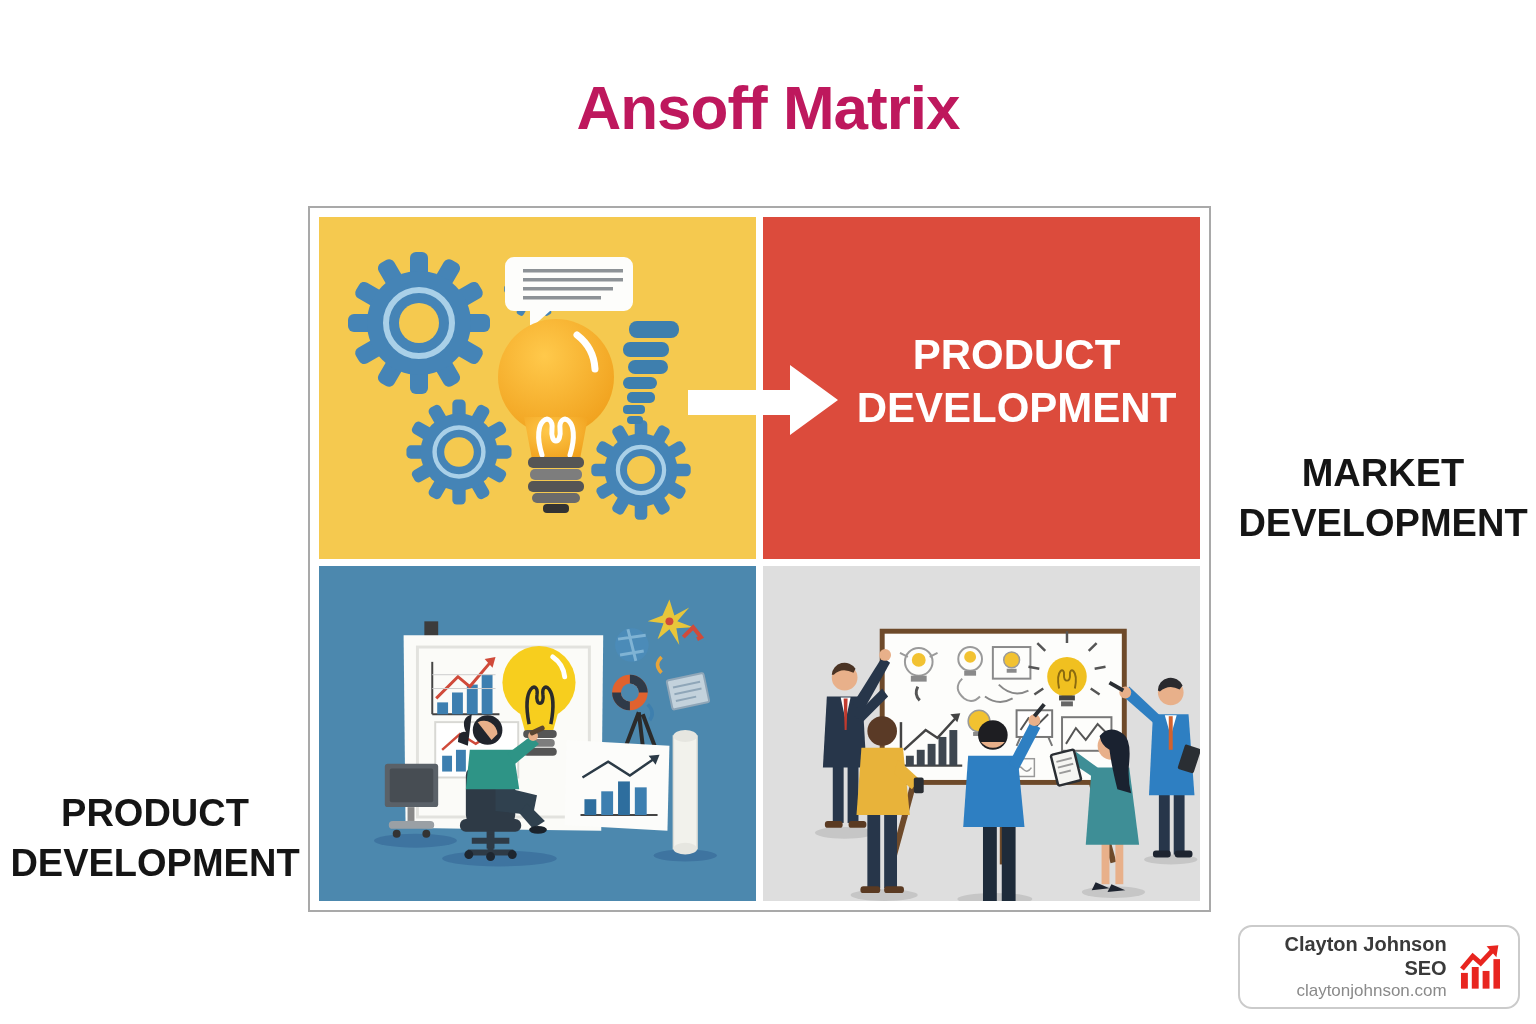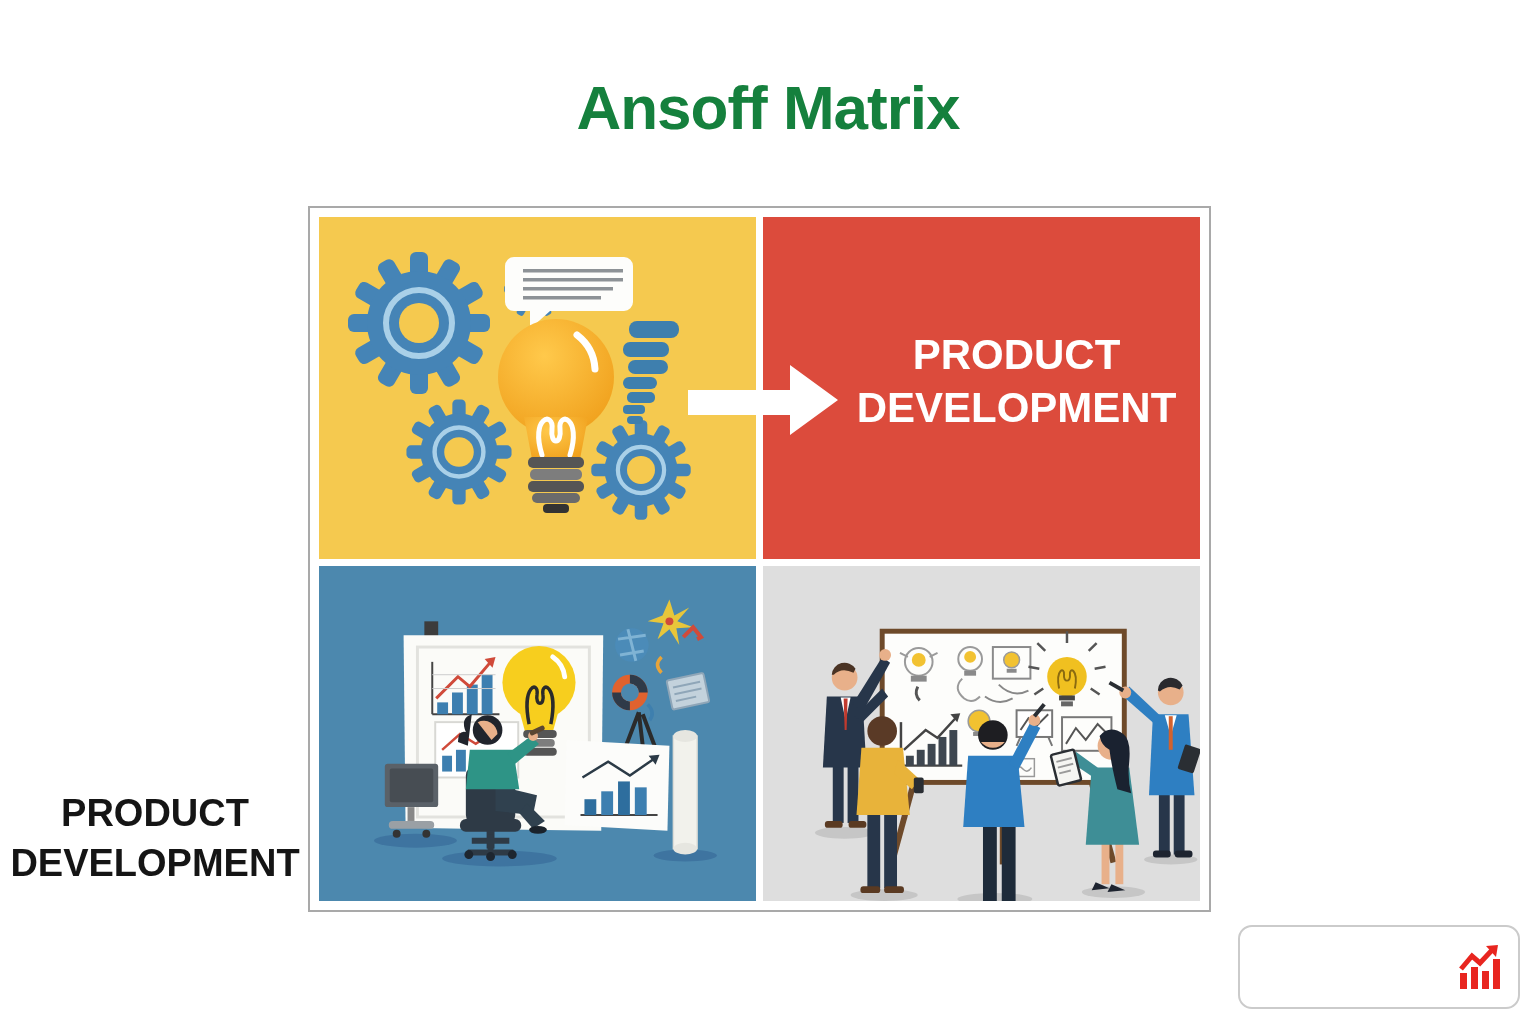--- a/index.html
+++ b/index.html
@@ -1,21 +1,21 @@
 <!DOCTYPE html>
 <html><head>
 <meta charset="utf-8">
 <style>
   html,body{margin:0;padding:0;background:#ffffff;}
   body{font-family:"Liberation Sans", sans-serif;}
   .canvas{position:relative;width:1536px;height:1024px;background:#ffffff;overflow:hidden;}
 
   .title{
     position:absolute;left:0;top:72px;width:100%;
-    text-align:center;font-size:62px;font-weight:700;color:#15803d;
+    text-align:center;font-size:62px;font-weight:700;color:#be185d;
     letter-spacing:-1px;
   }
 
   .matrix{
     position:absolute;left:308px;top:206px;width:903px;height:706px;
     box-sizing:border-box;border:2px solid #a9a9a9;background:#fff;
     padding:9px;display:grid;
     grid-template-columns:437px 437px;grid-template-rows:342px 335px;gap:7px;
   }
   .quad{position:relative;overflow:hidden;}
@@ -50,20 +50,21 @@
   .badge-brand{font-size:20px;font-weight:700;color:#3a3a3a;line-height:24px;}
   .badge-domain{font-size:17px;color:#8a8a8a;line-height:22px;}
 </style>
 </head>
 <body>
 
 <div class="canvas">
 
   <div class="title">Ansoff Matrix</div>
 
+  <div class="side-label lbl-md">MARKET DEVELOPMENT</div>
   <div class="side-label lbl-pd">PRODUCT DEVELOPMENT</div>
 
   <div class="matrix">
 
     <div class="quad q-tl">
       <svg viewBox="0 0 437 342">
         <defs>
           <radialGradient id="bulbGrad" cx="40%" cy="32%" r="75%">
             <stop offset="0%" stop-color="#FFC94B"></stop>
             <stop offset="100%" stop-color="#F0A01C"></stop>
@@ -392,20 +393,24 @@
         </g>
       </svg>
     </div>
   </div>
 
   <svg class="big-arrow" viewBox="0 0 170 95">
     <polygon points="8,35 110,35 110,10 158,45 110,80 110,60 8,60" fill="#ffffff"></polygon>
   </svg>
 
   <div class="badge">
+    <div class="badge-text">
+      <div class="badge-brand">Clayton Johnson SEO</div>
+      <div class="badge-domain">claytonjohnson.com</div>
+    </div>
     <svg width="42" height="48" viewBox="0 0 42 48">
       <rect x="2" y="30" width="7" height="16" fill="#E8251F"></rect>
       <rect x="13" y="24" width="7" height="22" fill="#E8251F"></rect>
       <rect x="24" y="28" width="7" height="18" fill="#E8251F"></rect>
       <rect x="35" y="16" width="7" height="30" fill="#E8251F"></rect>
       <path d="M3 26 L14 13 L22 20 L36 5" stroke="#E8251F" stroke-width="5" fill="none"></path>
       <path d="M28 3 L40 2 L38 14 Z" fill="#E8251F"></path>
     </svg>
   </div>
 

